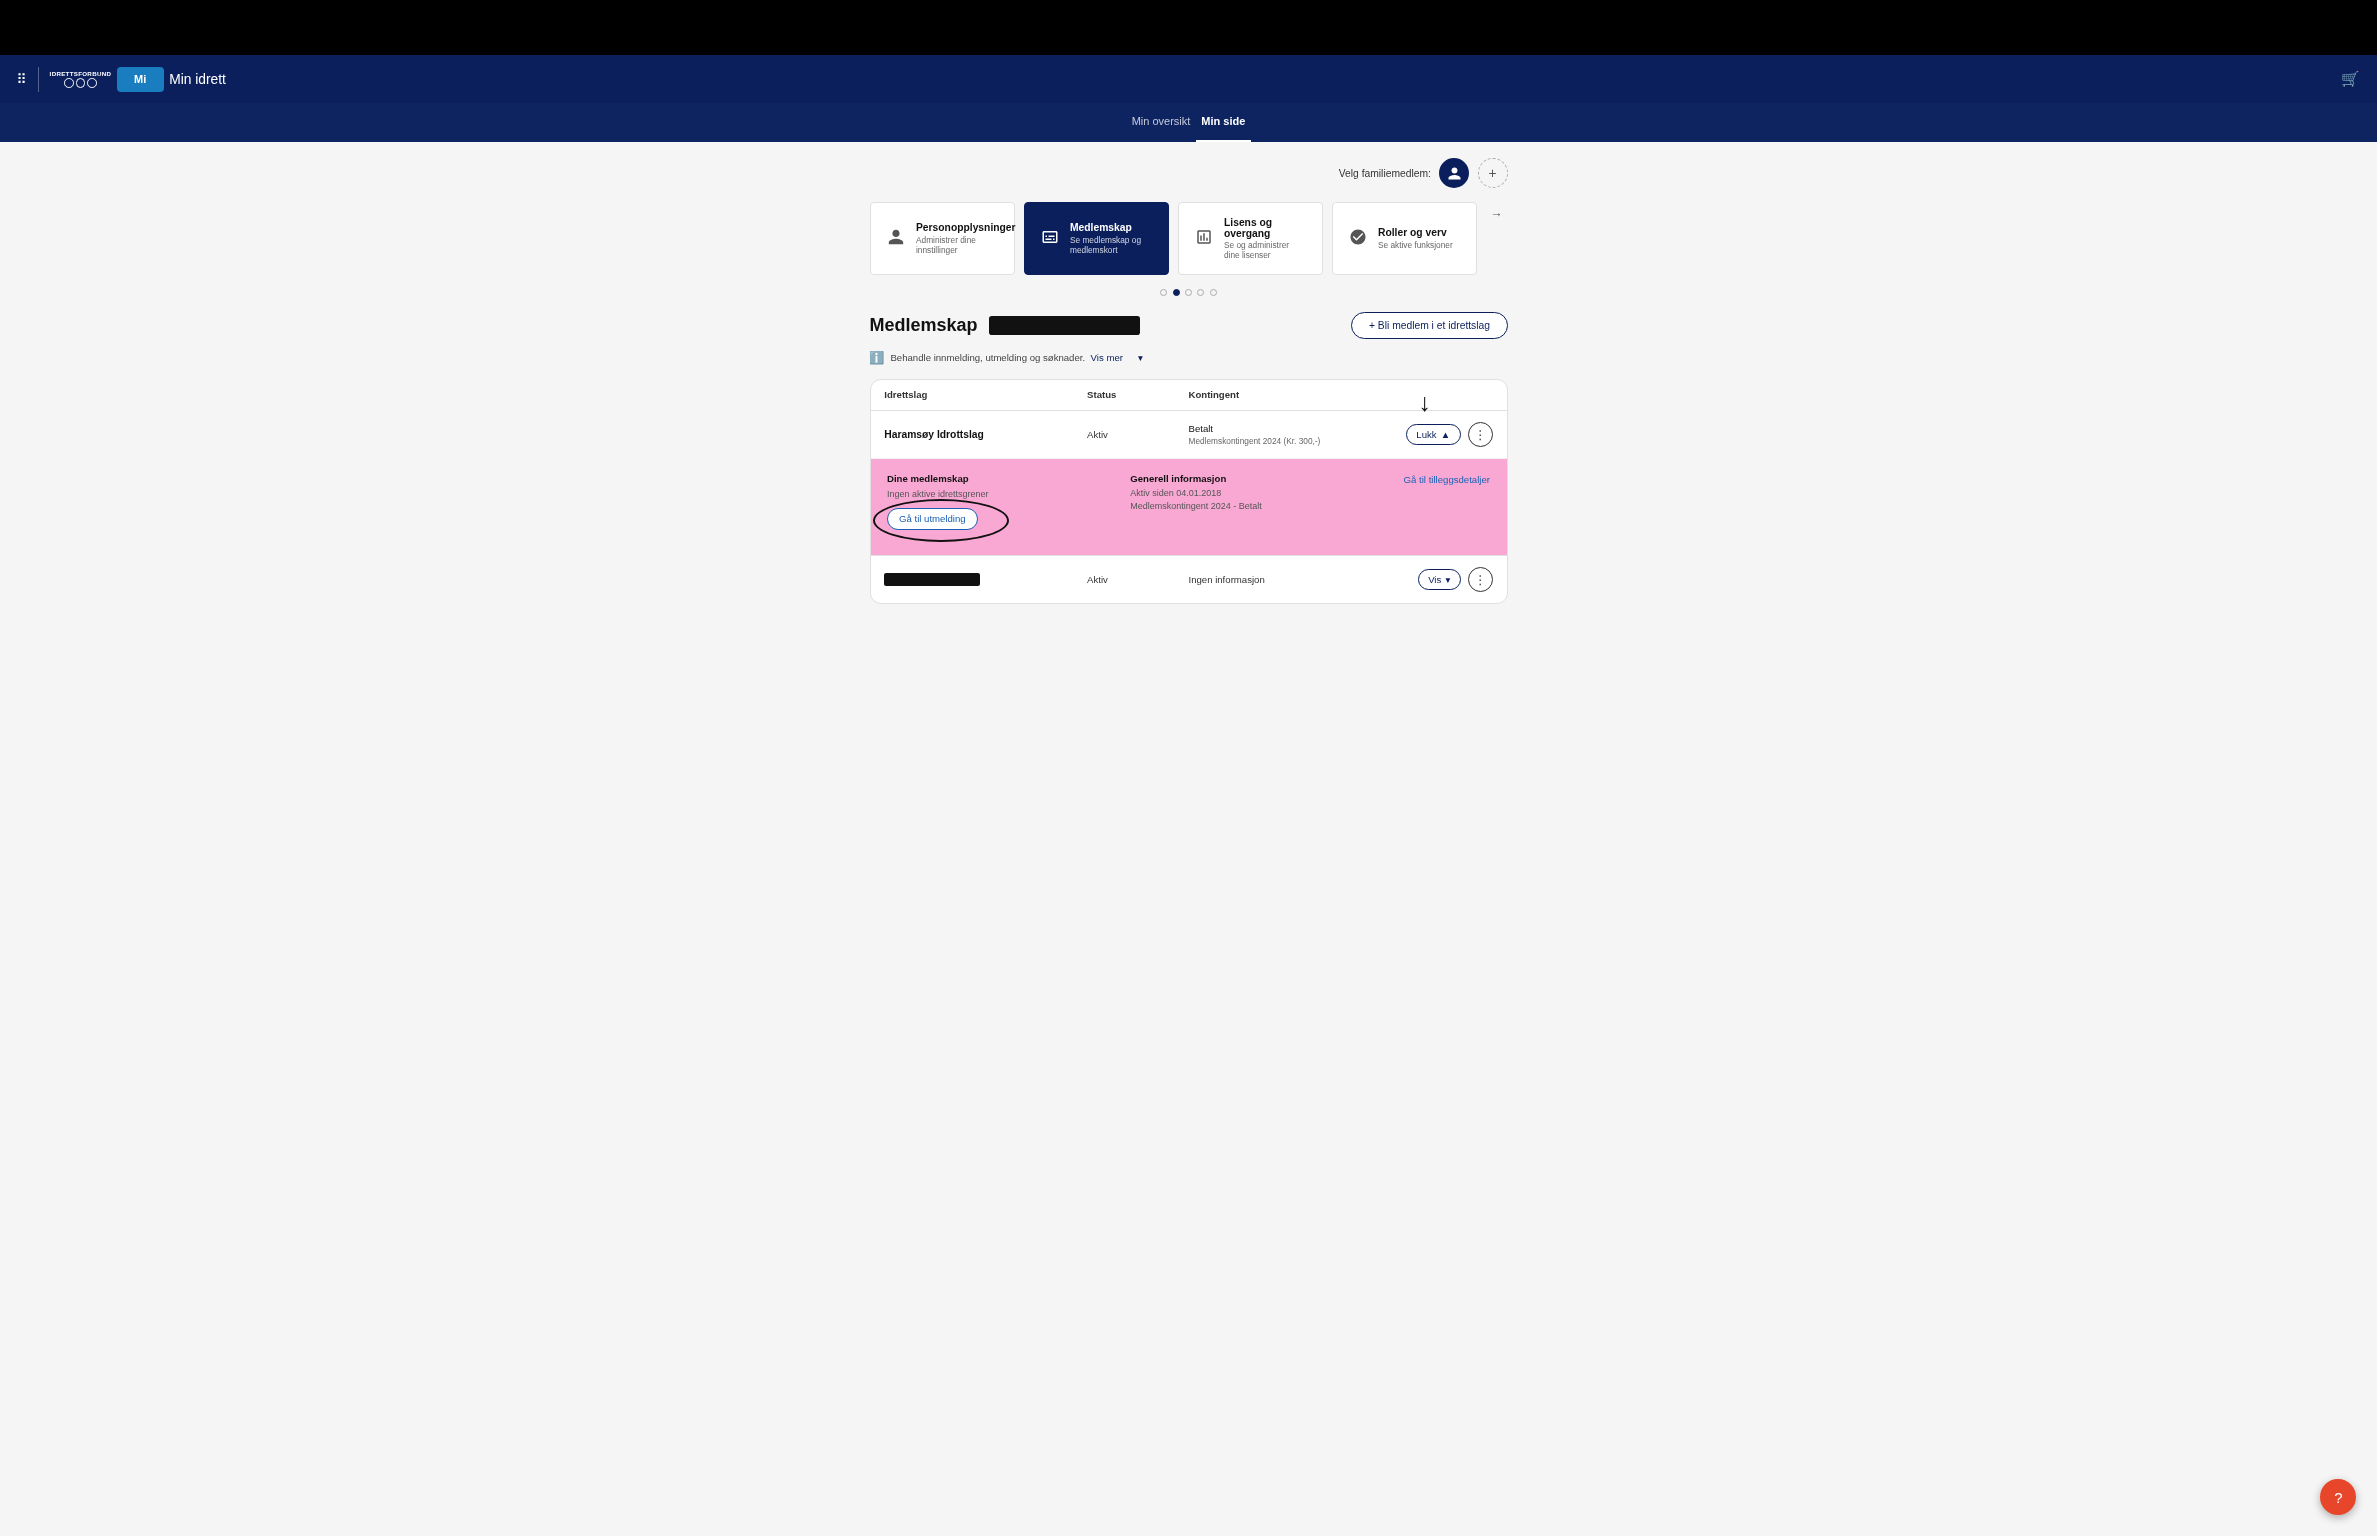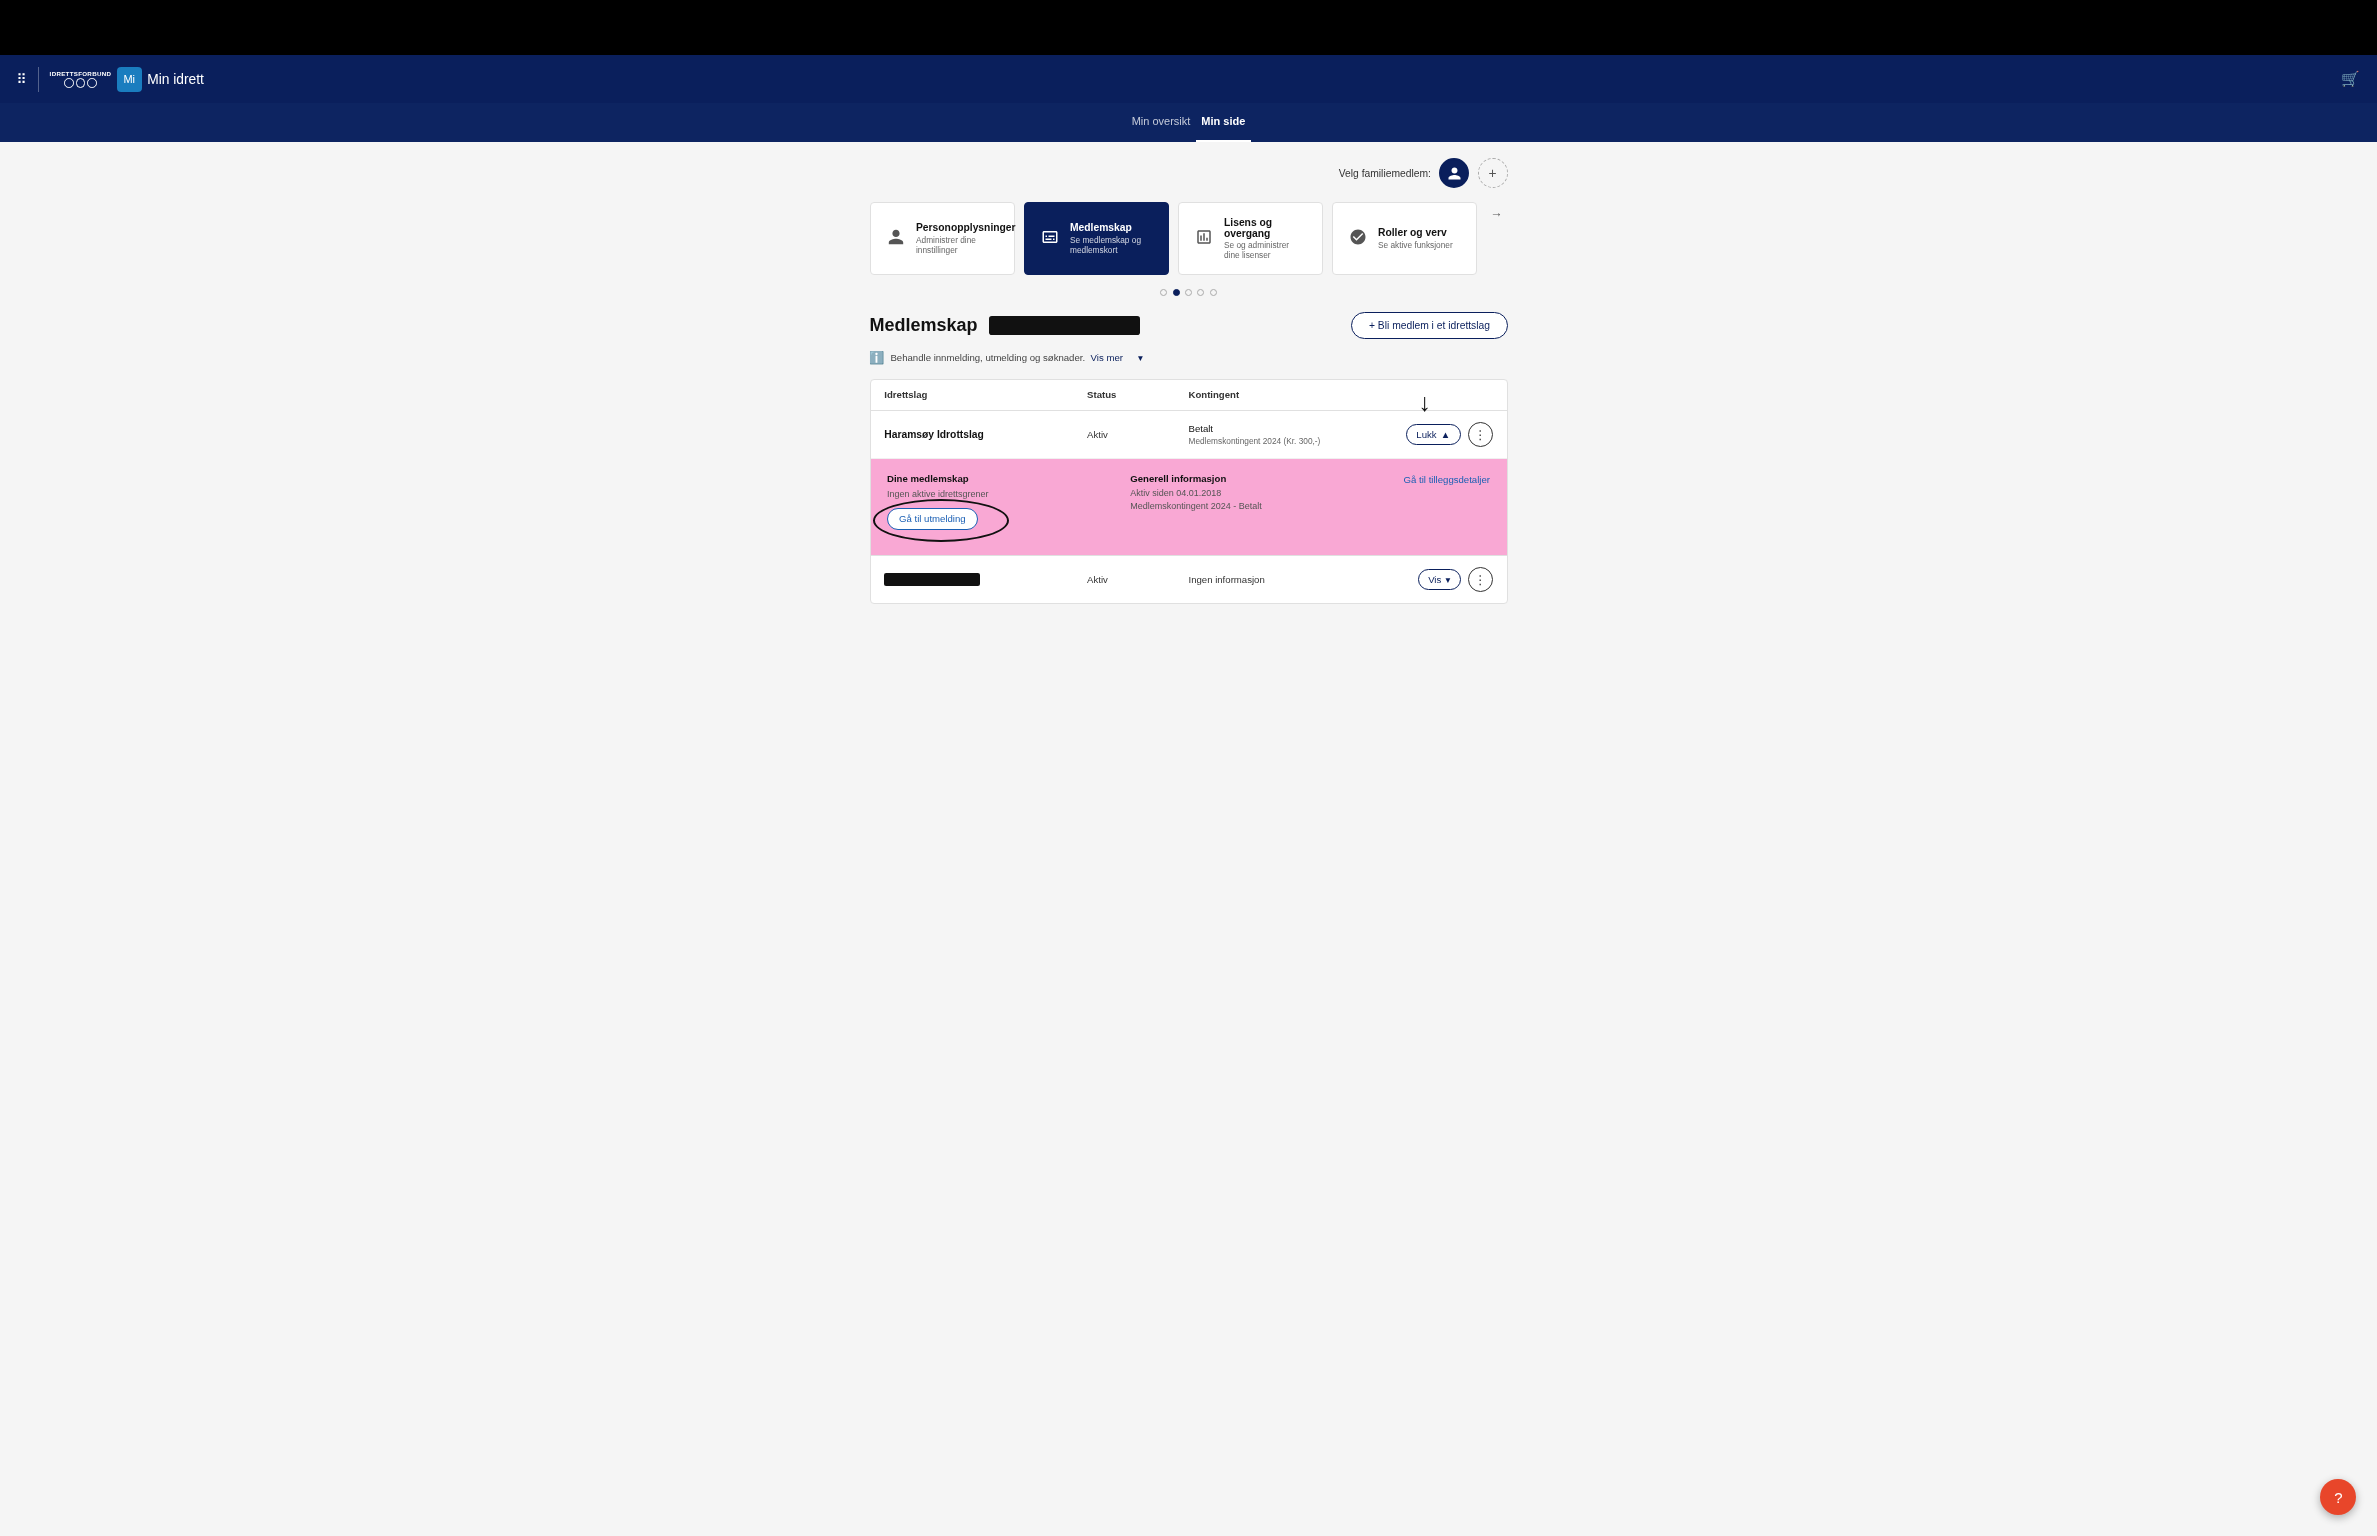--- a/index.html
+++ b/index.html
@@ -55,23 +55,23 @@
     }
     .ring {
       width: 9.6px;
       height: 9.6px;
       border-radius: 50%;
       border: 1.4px solid white;
     }
     .mi-badge {
       background: #1a7dbf;
       color: white;
-      font-weight: 400;
+      font-weight: 700;
       font-size: 11px;
-      width: 25px;
+      width: 47px;
       height: 25px;
       border-radius: 4.1px;
       display: flex;
       align-items: center;
       justify-content: center;
     }
     .brand-name {
       color: white;
       font-size: 13.8px;
       font-weight: 500;
@@ -323,21 +323,21 @@
     .tab.active {
       color: #1a5fb4;
       font-weight: 600;
       border-bottom: 2.1px solid #1a5fb4;
     }
 
     
     .membership-table {
       background: white;
       border: 0.7px solid #e0e0e0;
-      border-radius: 4px;
+      border-radius: 11px;
       margin-top: 11px;
       overflow: hidden;
     }
     .table-header {
       display: grid;
       grid-template-columns: 2fr 1fr 2fr 1fr;
       padding: 9.6px 13.8px;
       border-bottom: 0.7px solid #e0e0e0;
     }
     .table-header-cell {

